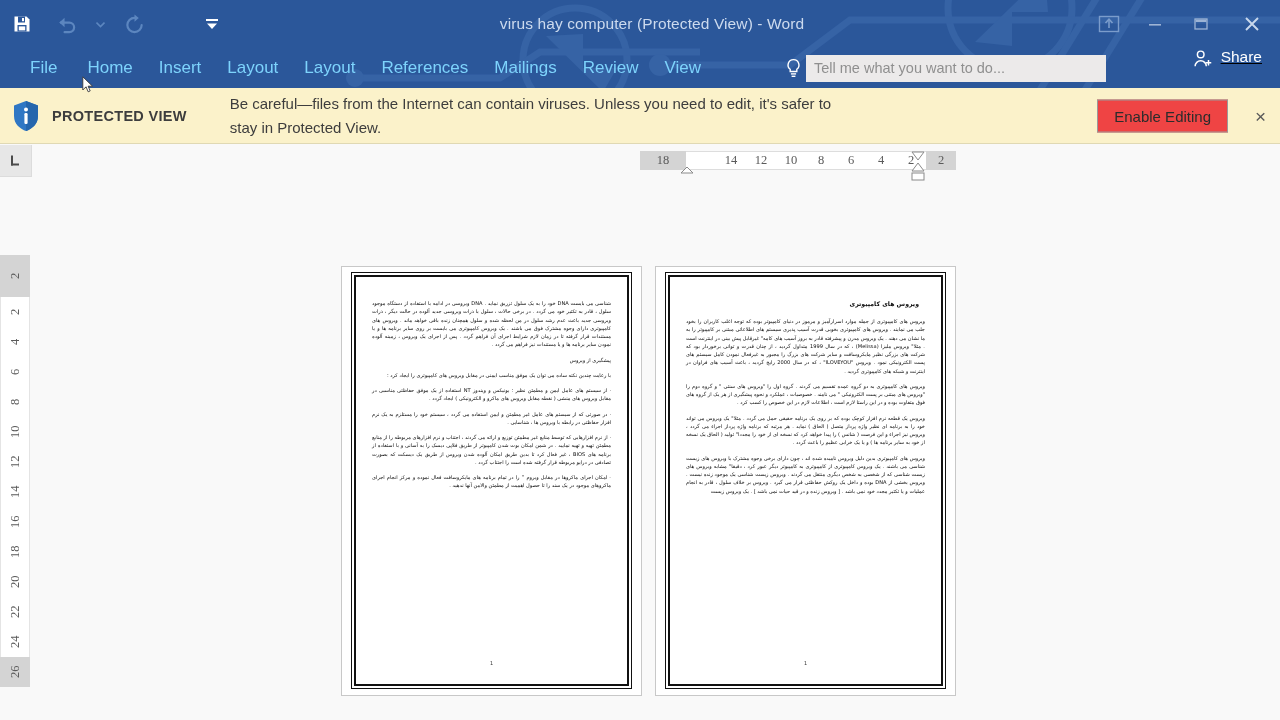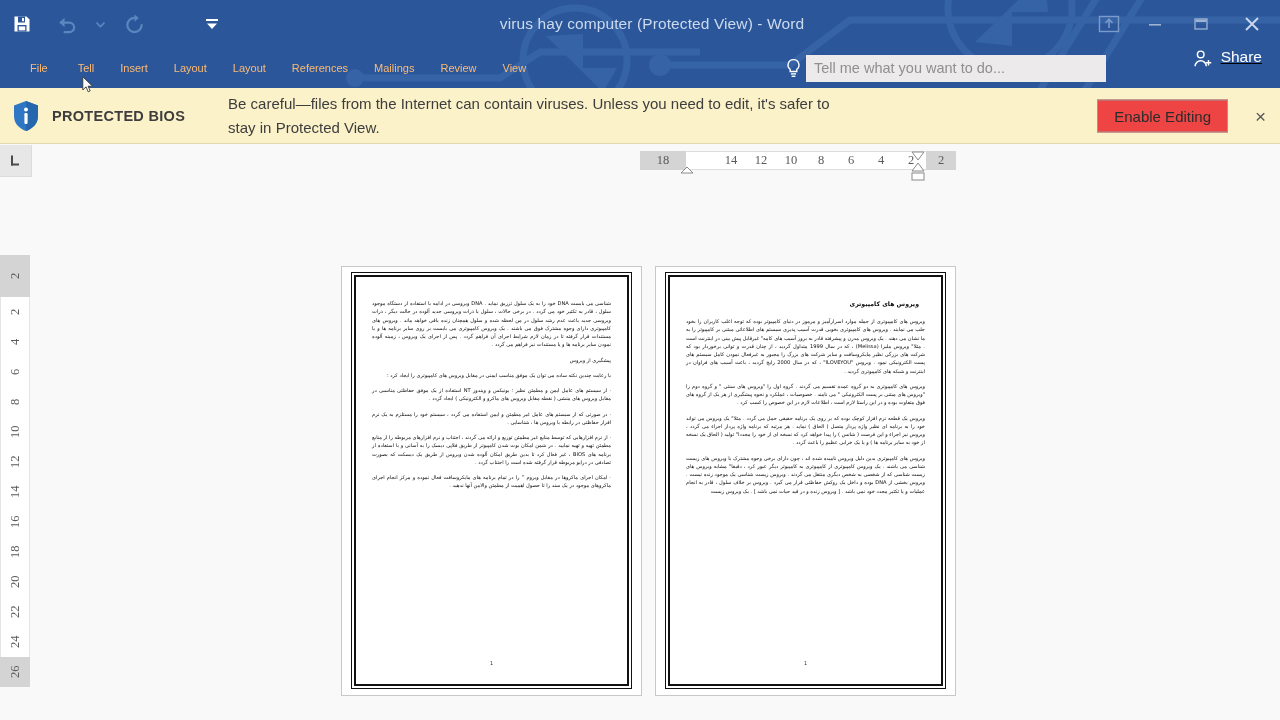--- a/index.html
+++ b/index.html
@@ -61,21 +61,21 @@
   .tabbar-deco {
     position: absolute; top: -88px; left: 0;
     width: 1280px; height: 130px;
     pointer-events: none;
   }
   .tabs {
     position: absolute; top: 0; left: 0; height: 40px;
     display: flex; align-items: center; z-index: 4;
   }
   .tab {
-    color: #fdba74; font-size: 11px;
+    color: #7dd3fc; font-size: 17px;
     padding: 0 13px; height: 40px;
     display: flex; align-items: center;
     white-space: nowrap;
   }
   .tab.file { padding: 0 17px 0 30px; }
   .tellme-wrap {
     position: absolute; top: 0; left: 780px; height: 40px;
     display: flex; align-items: center; z-index: 4;
   }
   .bulb { width: 26px; display:flex; align-items:center; justify-content:center; }
@@ -316,21 +316,21 @@
     <g fill="#3663a5">
       <path d="M975 82 L1045 14 L1048 52 L1012 52 L1012 86 Z"></path>
       <path d="M603 132 L546 76 L583 74 L583 108 L617 108 Z"></path>
       <circle cx="660" cy="105" r="11"></circle>
       <circle cx="355" cy="118" r="9"></circle>
     </g>
   </svg>
 
   <div class="tabs">
     <div class="tab file">File</div>
-    <div class="tab">Tell</div>
+    <div class="tab">Home</div>
     <div class="tab">Insert</div>
     <div class="tab">Layout</div>
     <div class="tab">Layout</div>
     <div class="tab">References</div>
     <div class="tab">Mailings</div>
     <div class="tab">Review</div>
     <div class="tab">View</div>
   </div>
 
   <div class="tellme-wrap">
@@ -358,21 +358,21 @@
 
 <div class="pv-banner">
   <div class="pv-shield">
     <svg width="26" height="32" viewBox="0 0 26 32">
       <path d="M13 1 L25 5.5 V16 c0 8.5 -6.5 13 -12 15 C7.5 29 1 24.5 1 16 V5.5 Z" fill="#2f77c4"></path>
       <path d="M13 1 L25 5.5 V16 c0 8.5 -6.5 13 -12 15 Z" fill="#2566ad"></path>
       <circle cx="13" cy="9.5" r="2" fill="#ffffff"></circle>
       <rect x="11.4" y="13" width="3.2" height="11" rx="1.2" fill="#ffffff"></rect>
     </svg>
   </div>
-  <div class="pv-title">PROTECTED BIOS</div>
+  <div class="pv-title">PROTECTED VIEW</div>
   <div class="pv-msg">Be careful—files from the Internet can contain viruses. Unless you need to edit, it's safer to stay in Protected View.</div>
   <div class="pv-enable">Enable Editing</div>
   <div class="pv-close">×</div>
 </div>
 
 <div class="canvas">
 
   <div class="page left">
     <div class="page-frame">
       <div class="page-body">

